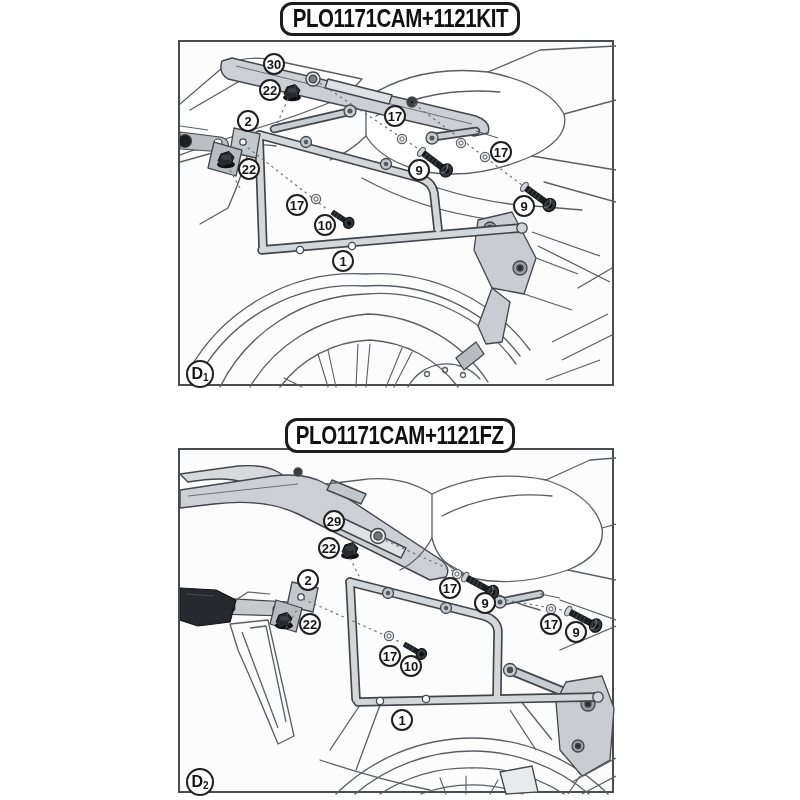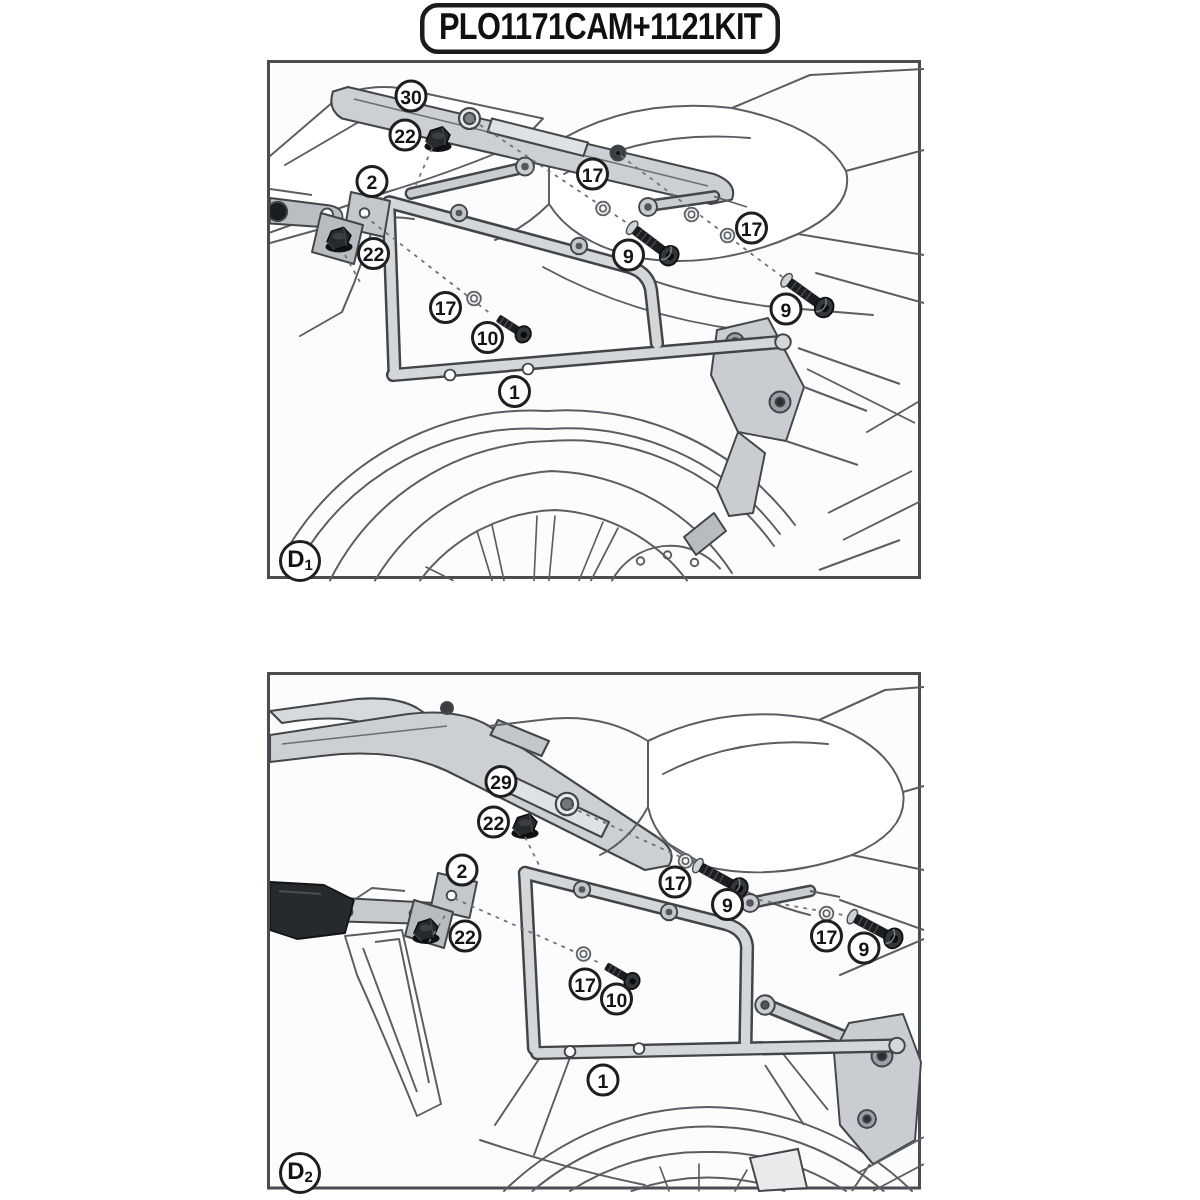--- a/index.html
+++ b/index.html
@@ -376,14 +376,17 @@
 
     <div class="fig-label">
       <span class="fig-letter">D</span>
         <span class="fig-sub">2</span>
     </div>
   </div>
 
   <div class="title-box" id="title1">
     <span class="title-text">PLO1171CAM+1121KIT</span>
   </div>
+  <div class="title-box" id="title2">
+    <span class="title-text">PLO1171CAM+1121FZ</span>
+  </div>
 
 </div>
 
 </body></html>

